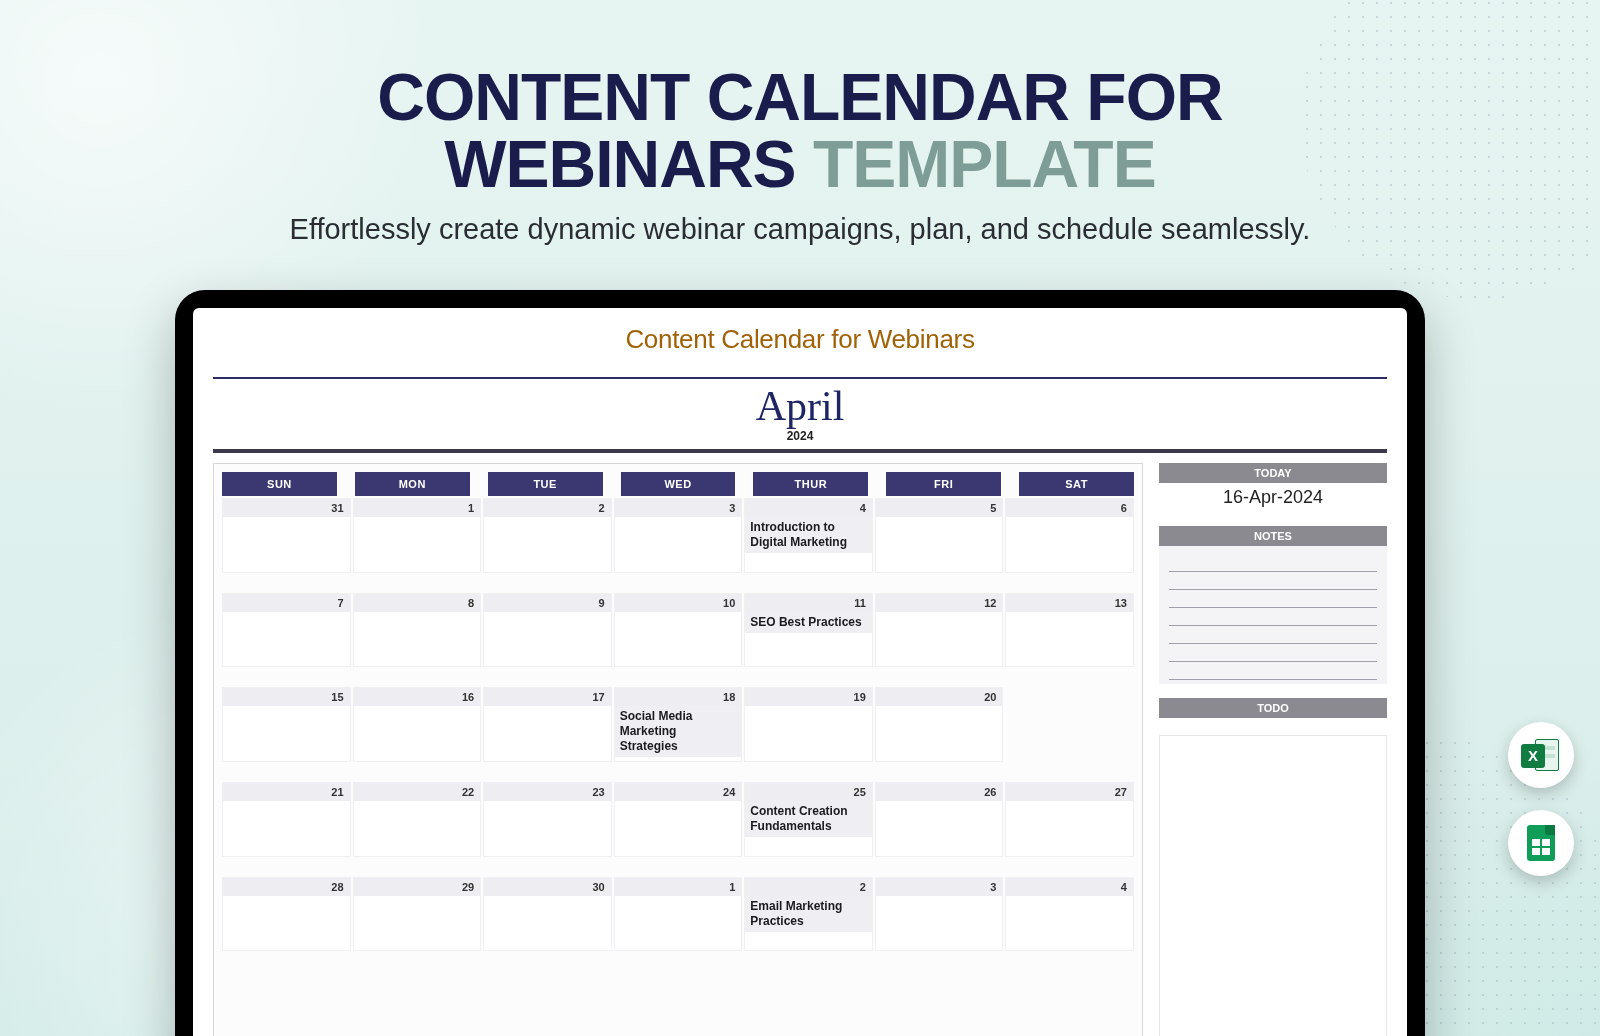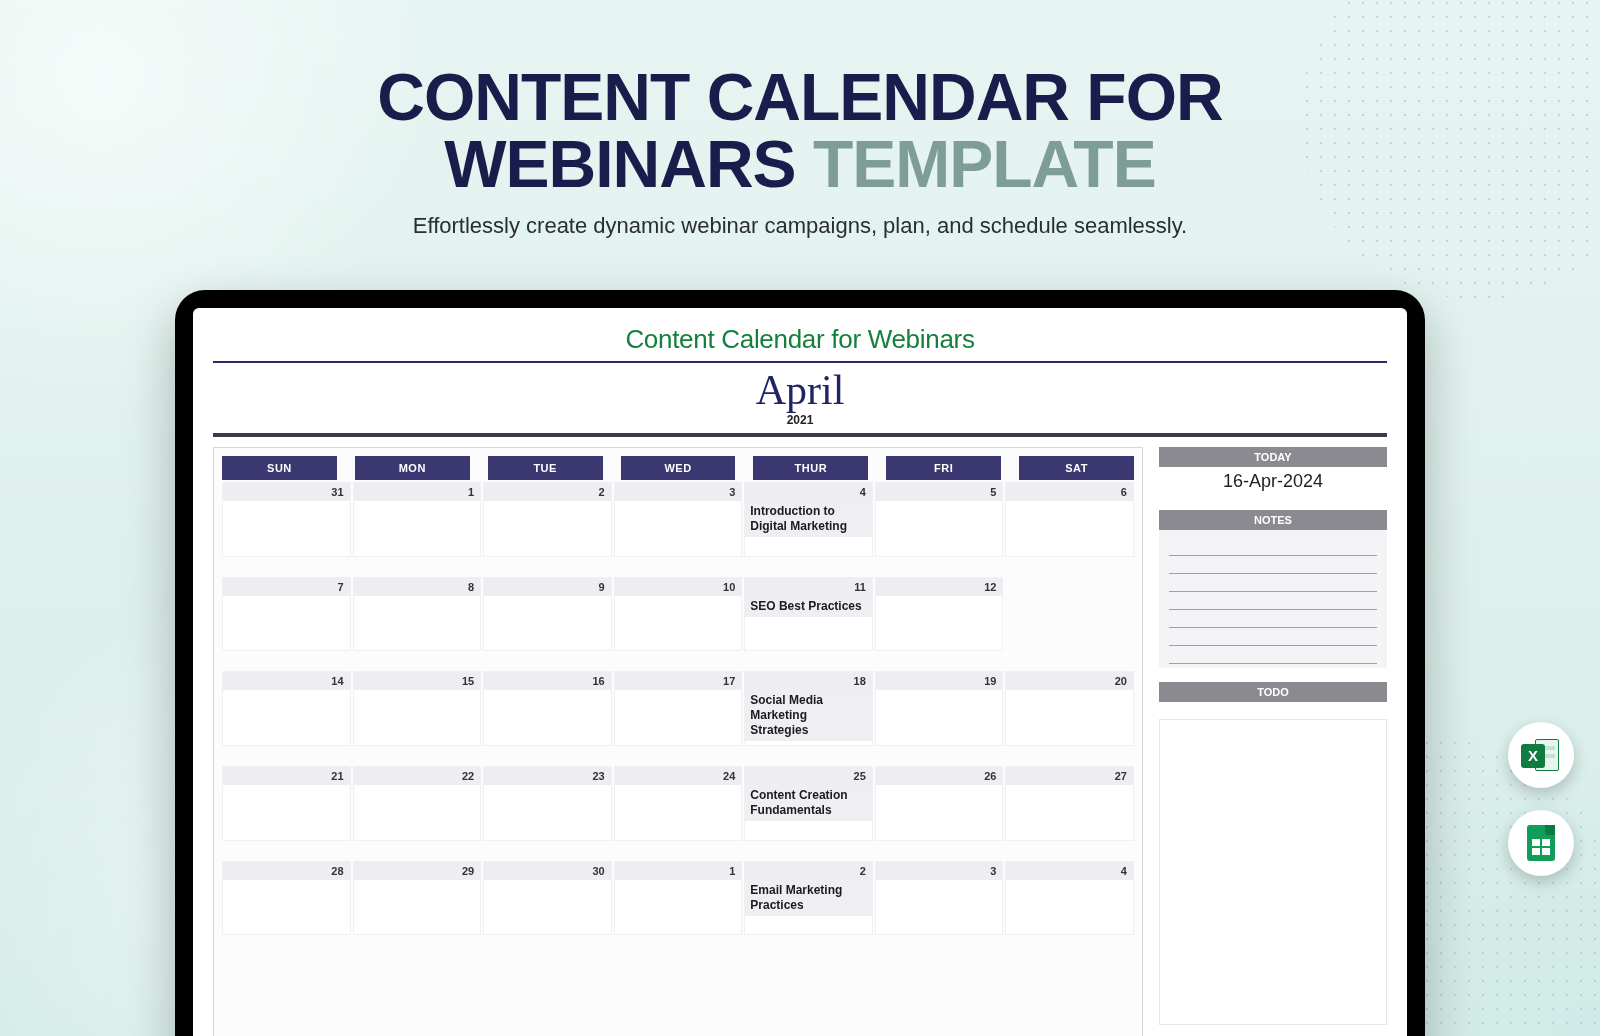--- a/index.html
+++ b/index.html
@@ -61,21 +61,21 @@
     font-weight: 900;
     font-size: 66px;
     line-height: 1.02;
     letter-spacing: -1px;
     color: #1a1c4b;
     text-transform: uppercase;
   }
   .hero h1 .muted { color: #7e9d97; }
   .hero .sub {
     margin-top: 14px;
-    font-size: 22px;
+    font-size: 29px;
     color: #2a2d33;
     font-weight: 400;
   }
 
   
   .tablet {
     position: absolute;
     left: 50%;
     top: 290px;
     transform: translateX(-50%);
@@ -91,22 +91,22 @@
     width: 100%; height: 100%;
     background: #fff;
     border-radius: 6px;
     padding: 16px 20px 10px 20px;
     overflow: hidden;
   }
 
   .doc-header { text-align: center; }
   .doc-title {
     font-size: 26px;
-    color: #15803d;
-    margin-bottom: 6px;
+    color: #a16207;
+    margin-bottom: 22px;
     letter-spacing: -0.3px;
   }
   .doc-divider { height: 2px; background: #2c2c64; margin: 4px 0 6px 0; }
   .month {
     font-family: "Brush Script MT", "Segoe Script", cursive;
     font-size: 42px;
     color: #1f2564;
     line-height: 1;
   }
   .year {
@@ -292,21 +292,21 @@
   <div class="sub">Effortlessly create dynamic webinar campaigns, plan, and schedule seamlessly.</div>
 </div>
 
 <div class="tablet">
   <div class="screen">
 
     <div class="doc-header">
       <div class="doc-title">Content Calendar for Webinars</div>
       <div class="doc-divider"></div>
       <div class="month">April</div>
-      <div class="year">2021</div>
+      <div class="year">2024</div>
       <div class="doc-divider2"></div>
     </div>
 
     <div class="layout">
       <div class="cal">
         <div class="dayhead">
           <div class="dh">SUN</div>
           <div class="dh">MON</div>
           <div class="dh">TUE</div>
           <div class="dh">WED</div>
@@ -352,25 +352,25 @@
               <div class="cell">
                 <div class="num">10</div>
               </div>
               <div class="cell">
                 <div class="num">11</div>
                 <div class="evt">SEO Best Practices</div>
               </div>
               <div class="cell">
                 <div class="num">12</div>
               </div>
+              <div class="cell">
+                <div class="num">13</div>
+              </div>
             </div>
             <div class="week">
-              <div class="cell">
-                <div class="num">14</div>
-              </div>
               <div class="cell">
                 <div class="num">15</div>
               </div>
               <div class="cell">
                 <div class="num">16</div>
               </div>
               <div class="cell">
                 <div class="num">17</div>
               </div>
               <div class="cell">

